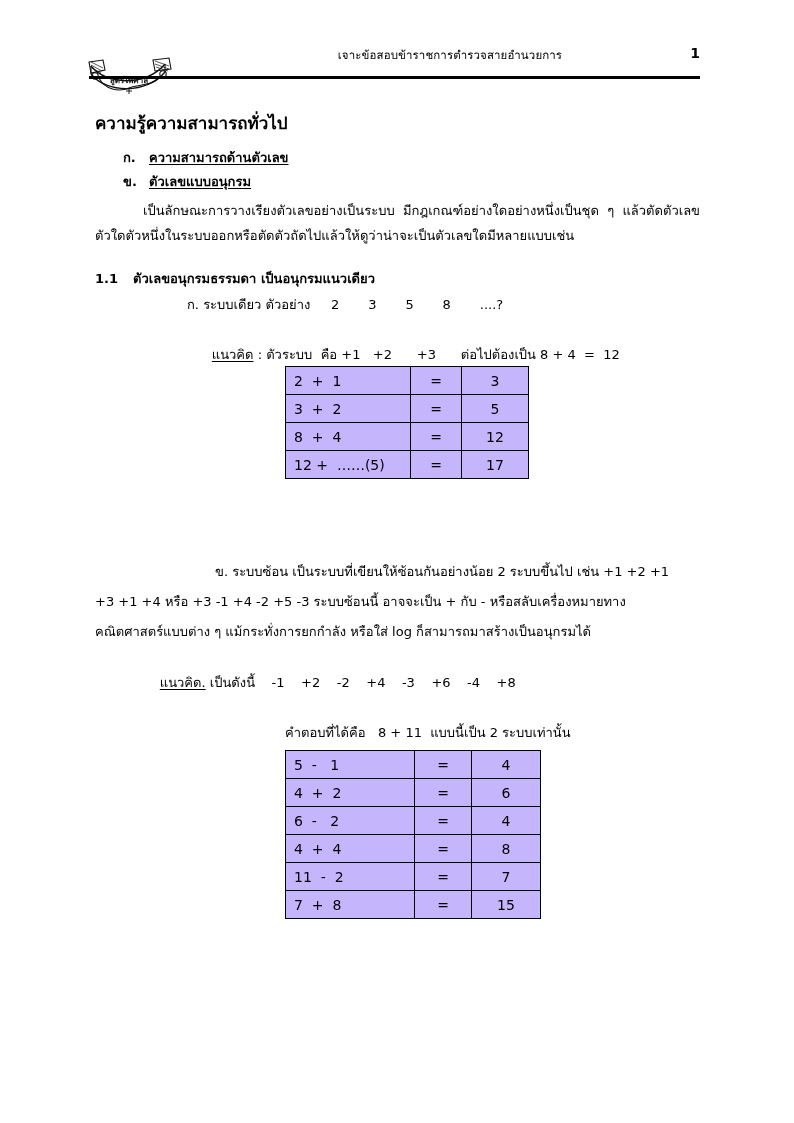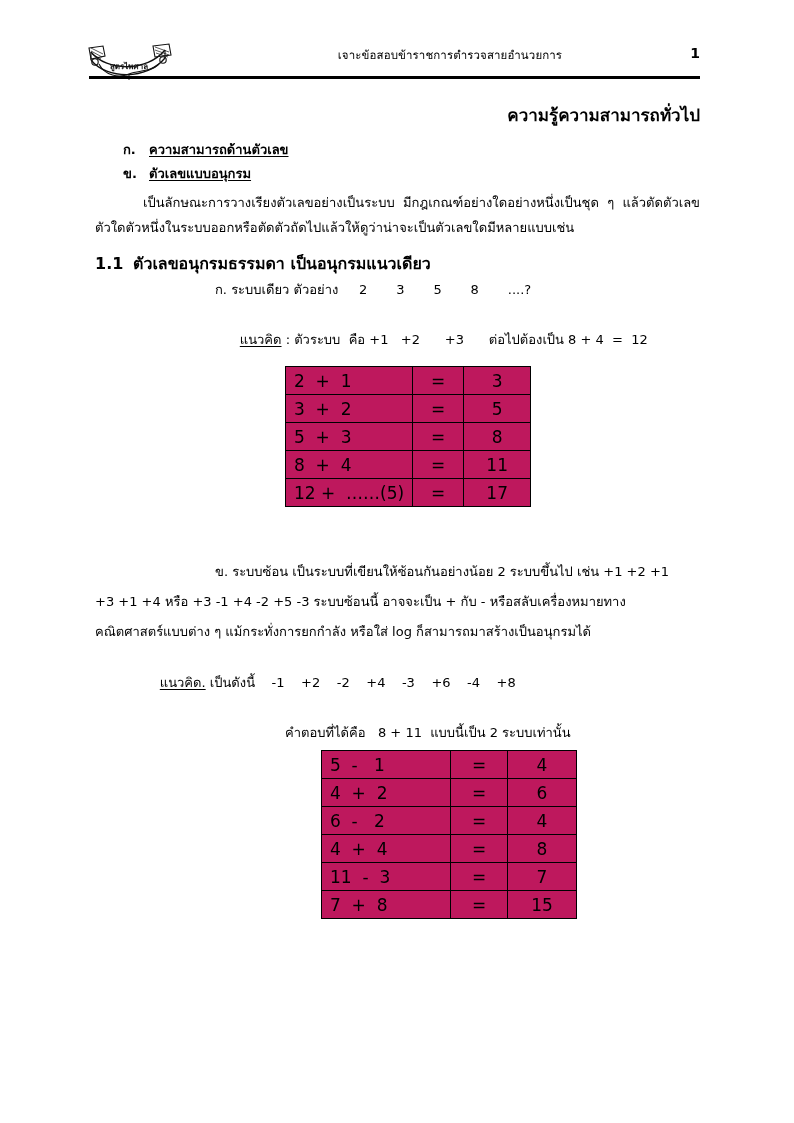--- a/index.html
+++ b/index.html
@@ -29,21 +29,21 @@
   .header {
     position: absolute;
     left: 85px;
     top: 42px;
     width: 615px;
     height: 44px;
   }
   .logo {
     position: absolute;
     left: 0px;
-    top: 0;
+    top: 14px;
     width: 88px;
     height: 40px;
   }
   .logo svg { display: block; }
 
   .header-title {
     position: absolute;
     left: 120px;
     top: 6px;
     width: 490px;
@@ -71,25 +71,25 @@
 
   
   .doc {
     position: absolute;
     left: 95px;
     top: 98px;
     width: 605px;
   }
 
   .doc-title {
-    text-align: right;
+    text-align: left;
     font-size: 17px;
     font-weight: bold;
     line-height: 26px;
-    margin: 4px 0 10px 0;
+    margin: 12px 0 10px 0;
   }
 
   .list-row {
     display: flex;
     align-items: baseline;
     font-size: 13px;
     line-height: 24px;
     margin-left: 28px;
   }
   .list-marker {
@@ -108,47 +108,47 @@
     line-height: 25px;
     text-align: justify;
     text-justify: inter-word;
     margin: 4px 0 0 0;
   }
   .para.indent { text-indent: 48px; }
 
   .numbered-row {
     display: flex;
     align-items: flex-start;
-    font-size: 16px;
+    font-size: 13px;
     line-height: 26px;
     font-weight: bold;
-    margin-top: 11px;
+    margin-top: 18px;
   }
   .numbered-label {
     width: 38px;
     flex: 0 0 38px;
   }
 
   .sub-line {
     font-size: 13px;
     line-height: 25px;
-    margin-left: 120px;
+    margin-left: 92px;
     white-space: pre;
   }
   .sub-line .u {
     text-decoration: underline;
     text-underline-offset: 2px;
   }
 
   
   .calc-table {
     border-collapse: collapse;
     table-layout: fixed;
-    font-size: 17px;
-    background: #be185d;
+    font-size: 14px;
+    background: #c4b5fd;
   }
   .calc-table td {
     border: 1.6px solid #000000;
     height: 27px;
     padding: 0 8px;
     vertical-align: middle;
     white-space: pre;
   }
   .calc-table td.c-expr  { width: 108px; text-align: left; }
   .calc-table td.c-eq    { width: 34px;  text-align: center; }
@@ -156,21 +156,20 @@
 
   .table-wrap-1 {
     position: absolute;
     left: 285px;
     top: 366px;
   }
   .table-wrap-2 {
     position: absolute;
     left: 285px;
     top: 750px;
-    margin-left: 36px;
   }
   .table-wrap-2 .calc-table td.c-expr { width: 112px; }
   .table-wrap-2 .calc-table td.c-eq   { width: 40px; }
   .table-wrap-2 .calc-table td.c-res  { width: 52px; }
 
   
   .block-b {
     position: absolute;
     left: 95px;
     top: 555px;
@@ -259,28 +258,23 @@
           <td class="c-expr">2  +  1</td>
           <td class="c-eq">=</td>
           <td class="c-res">3</td>
         </tr>
         <tr>
           <td class="c-expr">3  +  2</td>
           <td class="c-eq">=</td>
           <td class="c-res">5</td>
         </tr>
         <tr>
-          <td class="c-expr">5  +  3</td>
-          <td class="c-eq">=</td>
-          <td class="c-res">8</td>
-        </tr>
-        <tr>
           <td class="c-expr">8  +  4</td>
           <td class="c-eq">=</td>
-          <td class="c-res">11</td>
+          <td class="c-res">12</td>
         </tr>
         <tr>
           <td class="c-expr">12 +  ……(5)</td>
           <td class="c-eq">=</td>
           <td class="c-res">17</td>
         </tr>
       </tbody>
     </table>
   </div>
 
@@ -314,21 +308,21 @@
           <td class="c-expr">6  -   2</td>
           <td class="c-eq">=</td>
           <td class="c-res">4</td>
         </tr>
         <tr>
           <td class="c-expr">4  +  4</td>
           <td class="c-eq">=</td>
           <td class="c-res">8</td>
         </tr>
         <tr>
-          <td class="c-expr">11  -  3</td>
+          <td class="c-expr">11  -  2</td>
           <td class="c-eq">=</td>
           <td class="c-res">7</td>
         </tr>
         <tr>
           <td class="c-expr">7  +  8</td>
           <td class="c-eq">=</td>
           <td class="c-res">15</td>
         </tr>
       </tbody>
     </table>

